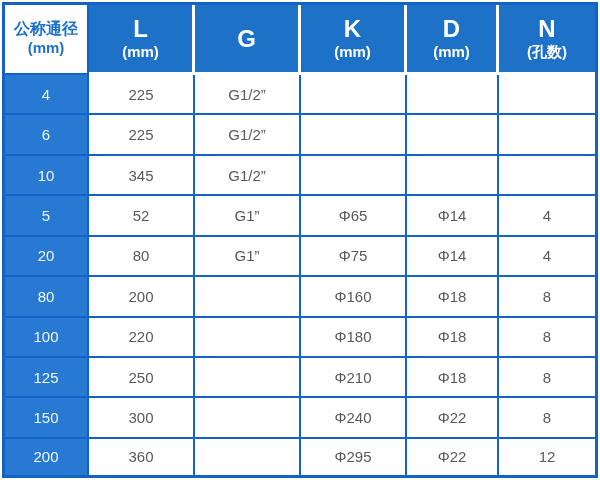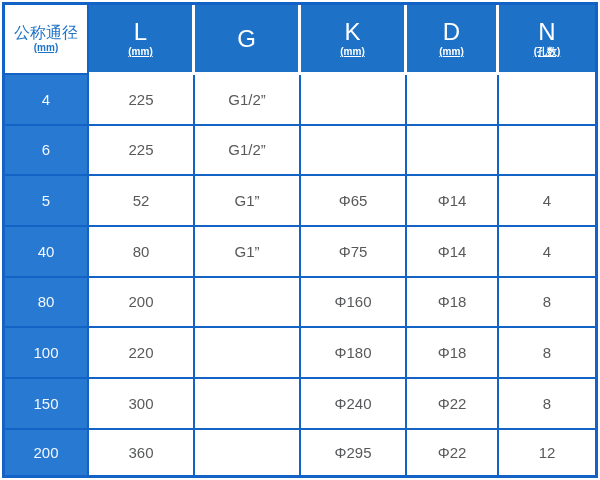--- a/index.html
+++ b/index.html
@@ -29,23 +29,23 @@
   th,td{text-align:center;vertical-align:middle;overflow:hidden;}
   th.blue{
     background:var(--header-bg);color:var(--header-text);
     border-right:3px solid #ffffff;border-bottom:3px solid #ffffff;
   }
   th.white{
     background:#ffffff;color:var(--first-header-text);
     border-right:2px solid var(--border);border-bottom:2px solid var(--border);
   }
   th:last-child{border-right:none;}
-  .h1{font-size:24px;font-weight:400;line-height:1.15;}
+  .h1{font-size:24px;font-weight:700;line-height:1.15;}
   .h1.cn{font-size:16px;}
-  .h2{font-size:10px;font-weight:600;line-height:1.25;text-decoration:underline;}
+  .h2{font-size:15px;font-weight:600;line-height:1.25;}
   td{
     border-right:2px solid var(--border);border-bottom:2px solid var(--border);
     color:var(--body-text);font-size:15px;
   }
   td.rowlabel{background:var(--rowlabel-bg);color:#f2f7ff;}
   td:last-child{border-right:none;}
   tr:last-child td{border-bottom:none;}
 </style>
 </head>
 <body>
@@ -98,29 +98,37 @@
       </tr>
       <tr>
         <td class="rowlabel">6</td>
         <td>225</td>
         <td>G1/2”</td>
         <td></td>
         <td></td>
         <td></td>
       </tr>
       <tr>
+        <td class="rowlabel">10</td>
+        <td>345</td>
+        <td>G1/2”</td>
+        <td></td>
+        <td></td>
+        <td></td>
+      </tr>
+      <tr>
         <td class="rowlabel">5</td>
         <td>52</td>
         <td>G1”</td>
         <td>Φ65</td>
         <td>Φ14</td>
         <td>4</td>
       </tr>
       <tr>
-        <td class="rowlabel">40</td>
+        <td class="rowlabel">20</td>
         <td>80</td>
         <td>G1”</td>
         <td>Φ75</td>
         <td>Φ14</td>
         <td>4</td>
       </tr>
       <tr>
         <td class="rowlabel">80</td>
         <td>200</td>
         <td></td>
@@ -130,20 +138,28 @@
       </tr>
       <tr>
         <td class="rowlabel">100</td>
         <td>220</td>
         <td></td>
         <td>Φ180</td>
         <td>Φ18</td>
         <td>8</td>
       </tr>
       <tr>
+        <td class="rowlabel">125</td>
+        <td>250</td>
+        <td></td>
+        <td>Φ210</td>
+        <td>Φ18</td>
+        <td>8</td>
+      </tr>
+      <tr>
         <td class="rowlabel">150</td>
         <td>300</td>
         <td></td>
         <td>Φ240</td>
         <td>Φ22</td>
         <td>8</td>
       </tr>
       <tr>
         <td class="rowlabel">200</td>
         <td>360</td>

